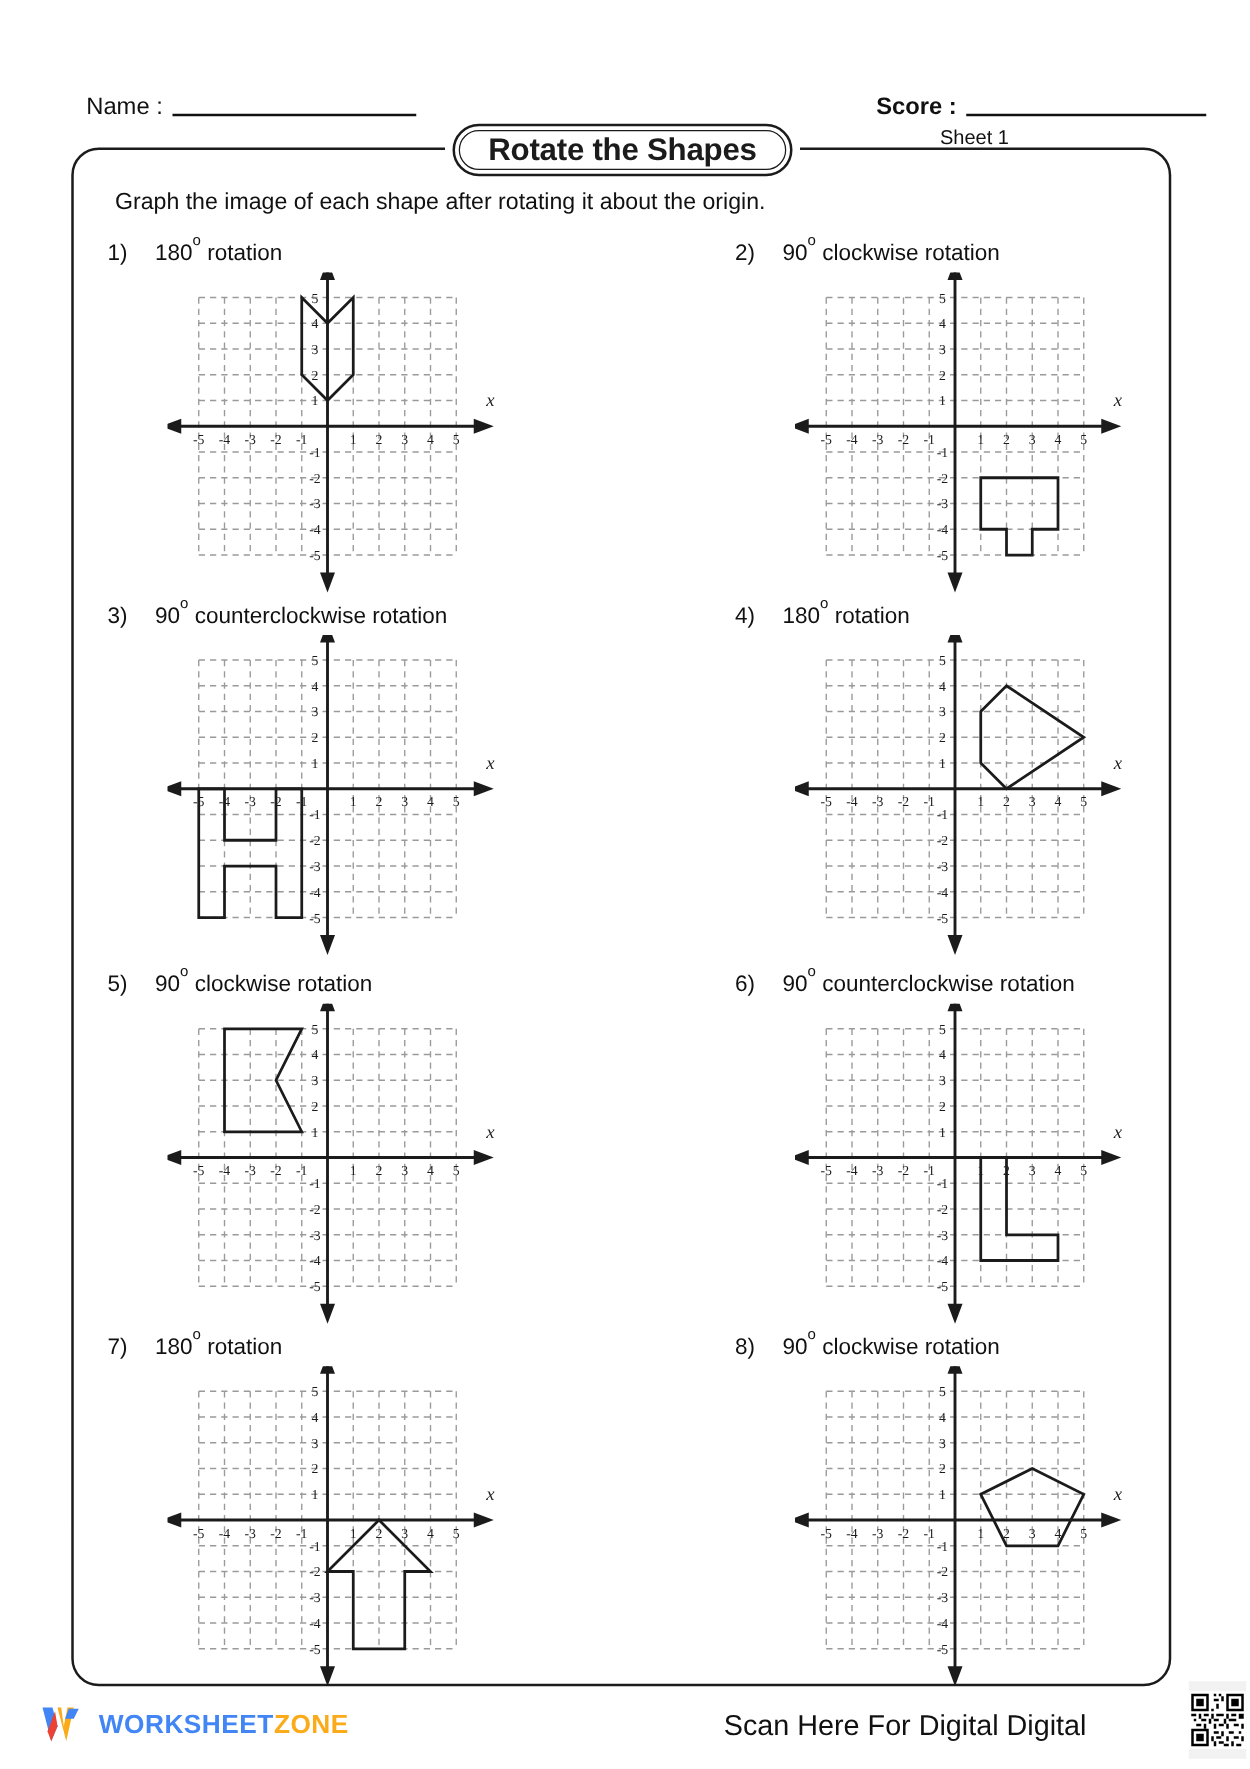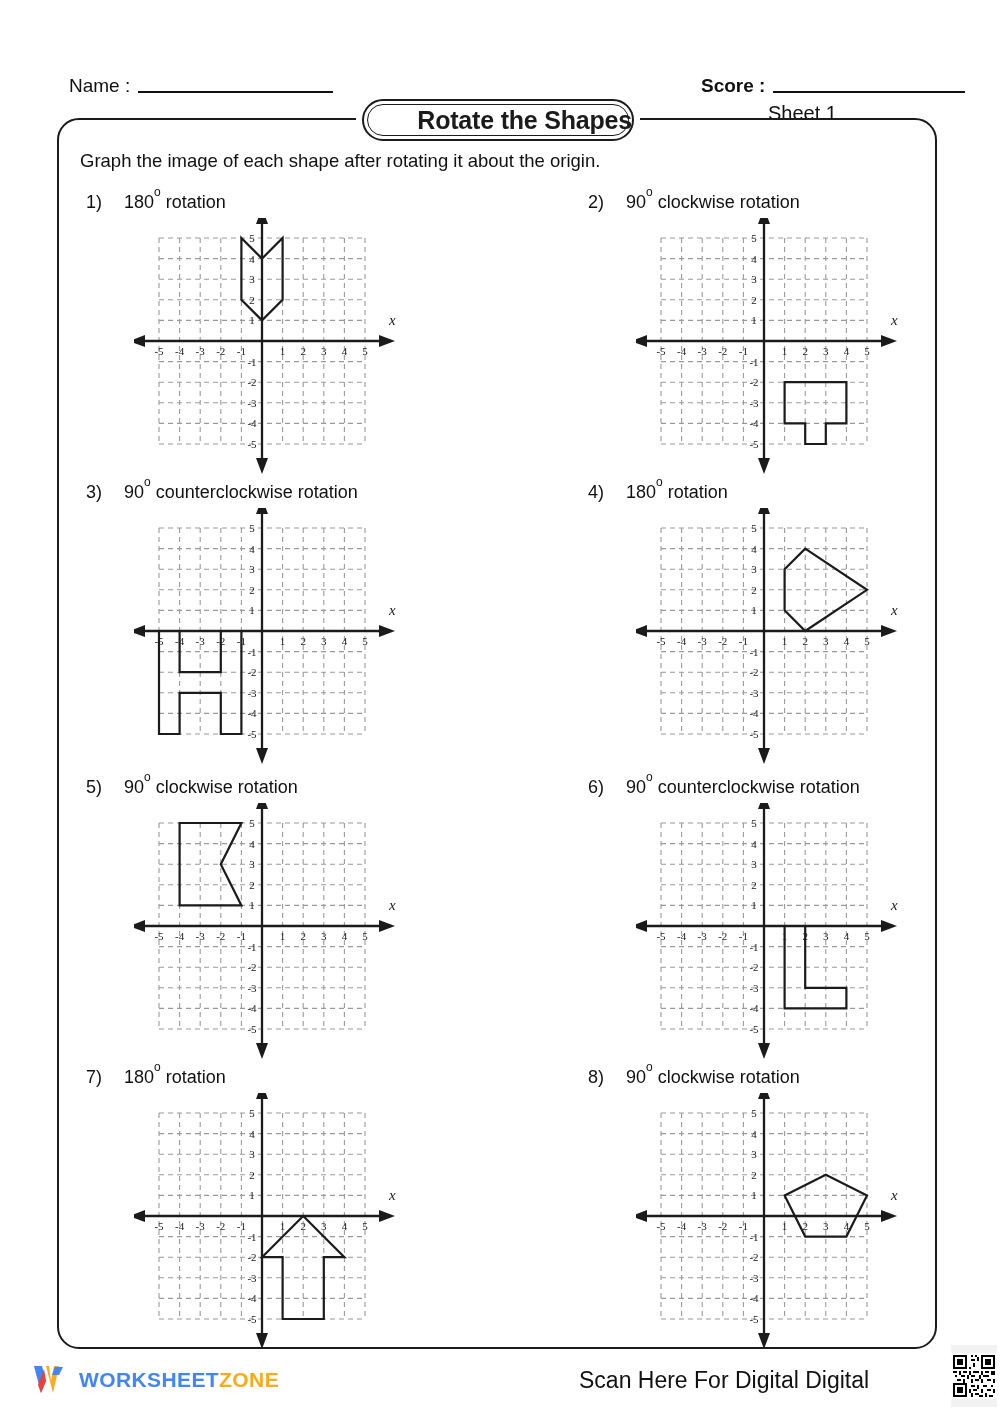--- a/index.html
+++ b/index.html
@@ -14,21 +14,21 @@
   
   .topbar{position:absolute;left:12px;top:40px;width:1000px;height:40px;margin-top:32px;}
   .field{position:absolute;display:flex;align-items:flex-end;gap:8px;}
   .field .lbl{font-size:19px;line-height:19px;color:#111;}
   .field .rule{display:block;width:195px;border-bottom:2.2px solid #111;height:1px;margin-bottom:2px;}
   .field.name{left:57px;top:4px;}
   .field.score{left:689px;top:4px;font-weight:bold;}
   .field.score .rule{width:192px;}
 
   
-  .sheet-label{position:absolute;left:768px;top:102px;font-size:20px;color:#111;}
+  .sheet-label{position:absolute;left:752px;top:102px;font-size:16px;color:#111;}
 
   
   .frame{
     position:absolute;left:57px;top:118px;
     width:880px;height:1231px;
     border:2.2px solid #1b1b1b;
     border-radius:22px;
     box-sizing:border-box;
   }
   
@@ -36,34 +36,34 @@
     position:absolute;left:356px;top:101px;
     width:284px;height:38px;background:#ffffff;
   }
   .title-pill{
     position:absolute;left:362px;top:99px;
     width:272px;height:42px;
     border:2.2px solid #1b1b1b;
     border-radius:21px;
     background:#ffffff;
     box-sizing:border-box;
-    display:flex;align-items:center;justify-content:flex-end;
+    display:flex;align-items:center;justify-content:center;
   }
   .title-pill::after{
     content:"";position:absolute;left:3px;top:3px;right:3px;bottom:3px;
     border:1.2px solid #1b1b1b;border-radius:18px;pointer-events:none;
   }
   .title-text{
     font-size:25px;font-weight:bold;letter-spacing:-0.2px;color:#1b1b1b;
     position:relative;z-index:2;
   }
 
   
   .instruction{
-    position:absolute;left:80px;top:150px;
+    position:absolute;left:92px;top:150px;
     font-size:18.5px;color:#111;
   }
 
   
   .problems{position:absolute;left:0;top:0;width:1000px;height:1415px;}
   .problem{position:absolute;width:470px;height:290px;}
   .p-head{position:absolute;left:0;top:0;display:flex;align-items:baseline;font-size:18px;color:#111;}
   .p-num{width:38px;display:inline-block;}
   .p-deg{font-size:12px;vertical-align:super;position:relative;top:-5px;}
   .plot{position:absolute;left:48px;top:28px;width:280px;height:258px;}

